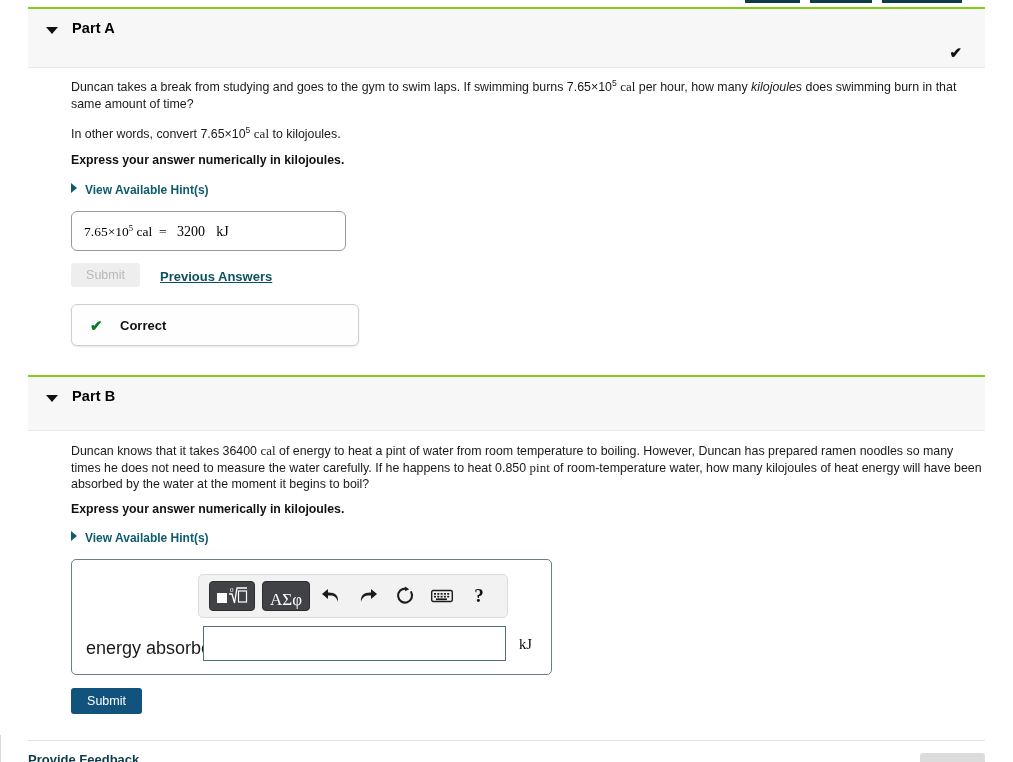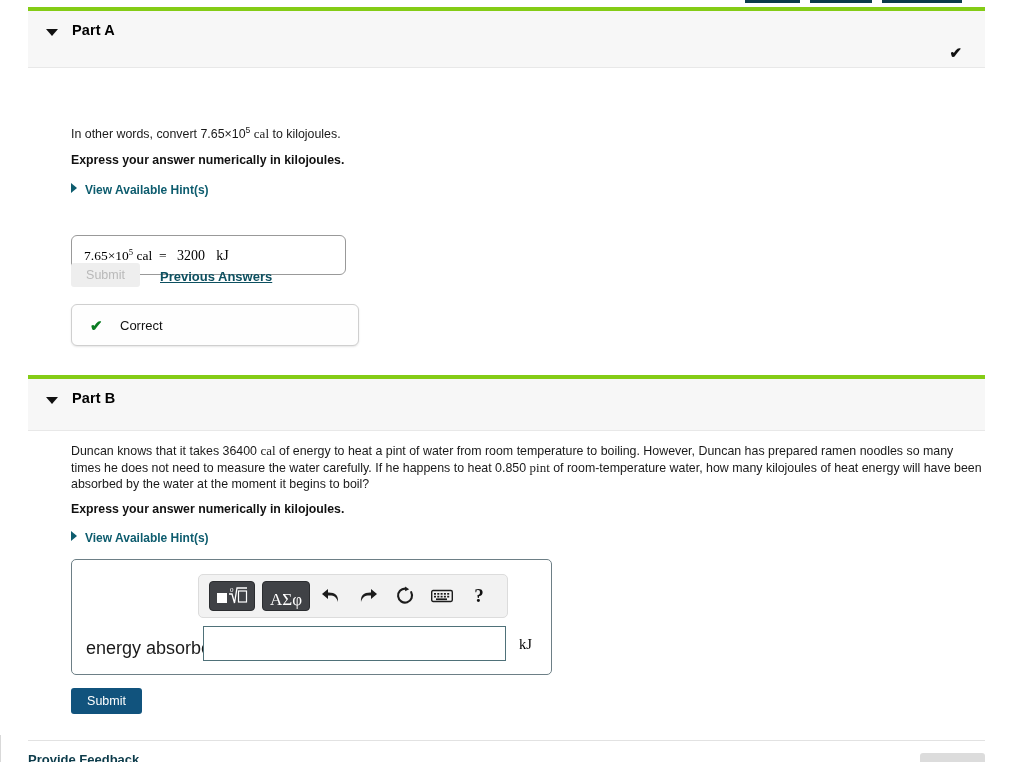--- a/index.html
+++ b/index.html
@@ -14,21 +14,21 @@
   .page { position: relative; width: 1013px; height: 762px; background:#fff; }
 
   
   .topstrip { position:absolute; left:0; top:0; width:1013px; height:6px; }
   .topstrip .bar { position:absolute; top:0; height:3px; background:#0d3c4b; }
 
   
   .part-band {
     position:absolute; left:28px; width:957px;
     background:#f7f7f7;
-    border-top:4px solid #84cc16;
+    border-top:2px solid #84cc16;
     border-bottom:1px solid #e8e8e8;
   }
   .part-caret {
     position:absolute; left:18px; top:18px;
     width:0; height:0;
     border-left:6px solid transparent;
     border-right:6px solid transparent;
     border-top:7px solid #111;
   }
   .part-title {
@@ -102,21 +102,21 @@
     border:1px solid #cfcfcf; border-radius:6px;
     background:#fefefe;
     box-shadow:0 1px 2px rgba(0,0,0,.10);
   }
   .correct-check {
     position:absolute; left:18px; top:50%; transform:translateY(-50%);
     color:#0a7c22; font-size:15px; font-weight:bold; line-height:1;
   }
   .correct-label {
     position:absolute; left:48px; top:50%; transform:translateY(-50%);
-    font-size:13px; font-weight:normal; color:#111;
+    font-size:13px; font-weight:bold; color:#111;
   }
 
   
   .widget {
     position:absolute;
     border:1px solid #6d7f86; border-radius:5px; background:#fff;
   }
   .toolbar {
     position:absolute;
     background:#f2f2f2; border:1px solid #dcdcdc; border-radius:5px;
@@ -172,30 +172,31 @@
     <div class="bar" style="left:810px;width:62px;"></div>
     <div class="bar" style="left:882px;width:80px;"></div>
   </div>
 
   <div class="part-band" style="top:7px;height:61px;">
     <span class="part-caret"></span>
     <span class="part-title">Part A</span>
     <span class="part-check">✔</span>
   </div>
 
+  <div class="qtext" style="left:71px; top:75px; width:915px;">Duncan takes a break from studying and goes to the gym to swim laps. If swimming burns 7.65×10<sup class="sup">5</sup> <span class="mathf">cal</span> per hour, how many <i>kilojoules</i> does swimming burn in that same amount of time?</div>
 
   <div class="subtext" style="left:71px; top:125px;">In other words, convert 7.65×10<sup class="sup">5</sup> <span class="mathf">cal</span> to kilojoules.</div>
 
   <div class="bold-instr" style="left:71px; top:153px;">Express your answer numerically in kilojoules.</div>
 
   <div class="hint" style="left:71px; top:183px;">
     <span class="tri"></span><span>View Available Hint(s)</span>
   </div>
 
-  <div class="ansbox" style="left:71px; top:211px; width:275px; height:40px;margin-top:24px;">
+  <div class="ansbox" style="left:71px; top:211px; width:275px; height:40px;">
     <span class="ansbox-inner">
       <span>7.65×10<sup class="sup">5</sup> cal&nbsp; =</span>
       <span class="ansval" style="margin-left:7px;">3200</span>
       <span class="ansval" style="margin-left:8px;">kJ</span>
     </span>
   </div>
 
   <div class="btn-disabled" style="left:71px; top:263px; width:69px; height:24px;">Submit</div>
 
   <div class="link-prev" style="left:160px; top:269px;">Previous Answers</div>

